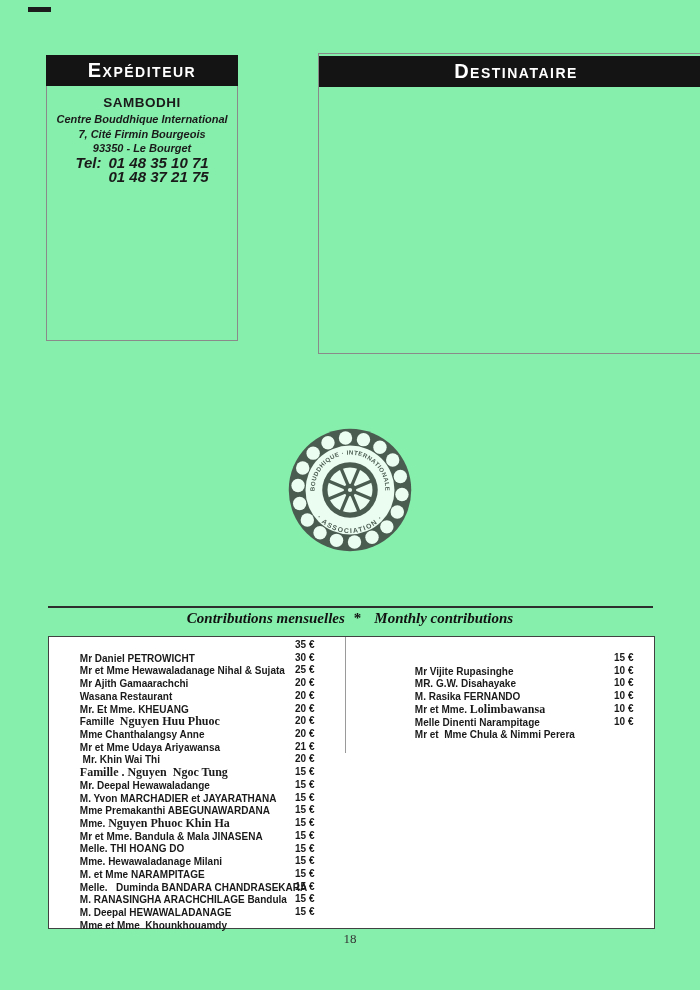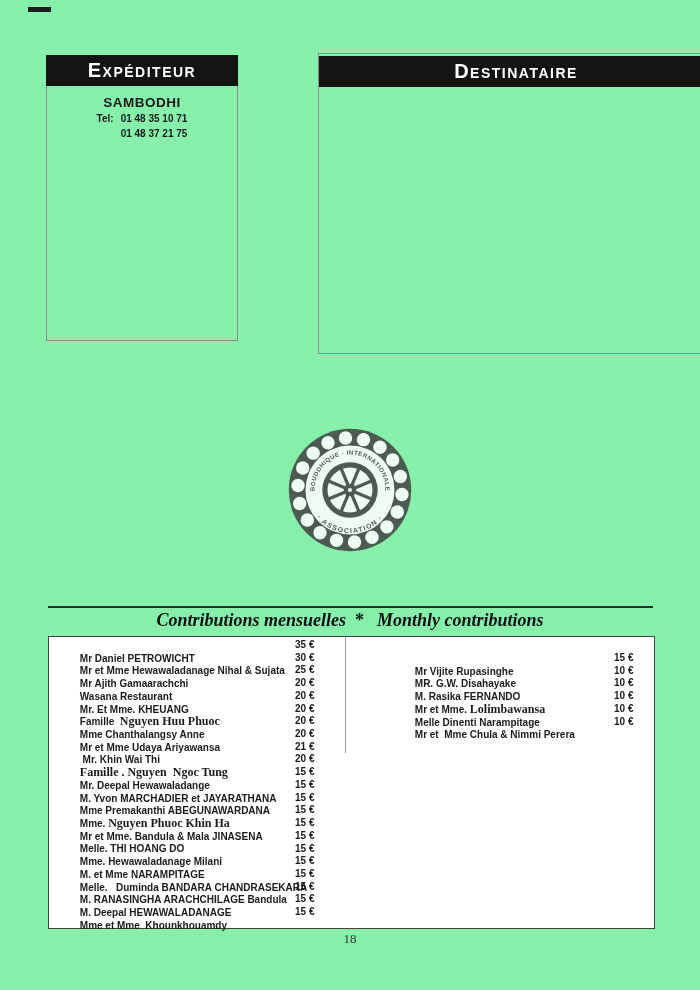--- a/index.html
+++ b/index.html
@@ -17,40 +17,40 @@
     font-weight:bold;font-variant:small-caps;font-size:20px;line-height:31px;
     letter-spacing:1.5px;height:31px;
   }
   .sender{left:46px;top:55px;width:192px;}
   .sender-body{
     border:1px solid #8a8a8a;border-top:none;height:255px;box-sizing:border-box;
     text-align:center;padding-top:9px;
   }
   .sender-org{font-weight:bold;font-size:13.5px;letter-spacing:0.5px;margin-bottom:2px;}
   .sender-addr div{font-weight:bold;font-style:italic;font-size:11px;line-height:14.5px;}
-  .sender-tel{display:flex;justify-content:center;font-weight:bold;font-size:10px;line-height:14.5px;}
+  .sender-tel{display:flex;justify-content:center;font-weight:bold;font-style:italic;font-size:15px;line-height:14.5px;}
   .tel-label{margin-right:7px;}
   .tel-nums{text-align:center;}
 
   .recipient{left:318px;top:53px;width:396px;height:301px;border:1px solid #8a8a8a;}
   .recipient .box-header{margin-top:2px;}
   .recipient-body{height:265px;}
 
   
   .stamp{position:absolute;left:283px;top:423px;}
   .stamp-text{font-family:"Liberation Sans",sans-serif;font-weight:bold;fill:#3f3f3f;}
   .stamp-text-top{font-size:6.4px;letter-spacing:0.5px;}
   .stamp-text-bottom{font-size:7.2px;letter-spacing:1.4px;}
 
   
   .rule{position:absolute;left:48px;top:606px;width:605px;height:2px;background:#2e2e2e;}
   .contrib-title{
     position:absolute;left:0;top:610px;width:700px;text-align:center;
     font-family:"Liberation Serif",serif;font-weight:bold;font-style:italic;
-    font-size:18px;color:#111;
+    font-size:15px;color:#111;
   }
   .contrib-title .star{margin:0 13px 0 9px;font-style:normal;}
   .contrib-table{
     position:absolute;left:48px;top:636px;width:607px;height:293px;
     border:1.5px solid #414141;box-sizing:border-box;background:#fff;
   }
   .col-divider{position:absolute;left:296px;top:0;width:1px;height:116px;background:#9a9a9a;}
   .list{position:absolute;}
   .list-left{left:3px;top:2px;width:290px;}
   .list-right{left:338px;top:15px;width:262px;}
@@ -69,20 +69,25 @@
 <body>
 
 <div class="page">
 
   <div class="corner-mark"></div>
 
   <div class="box sender">
     <div class="box-header">Expéditeur</div>
     <div class="sender-body">
       <div class="sender-org">SAMBODHI</div>
+      <div class="sender-addr">
+        <div>Centre Bouddhique International</div>
+        <div>7, Cité Firmin Bourgeois</div>
+        <div>93350 - Le Bourget</div>
+      </div>
       <div class="sender-tel">
         <span class="tel-label">Tel:</span>
         <span class="tel-nums">
           <div>01 48 35 10 71</div>
           <div>01 48 37 21 75</div>
         </span>
       </div>
     </div>
   </div>
 

